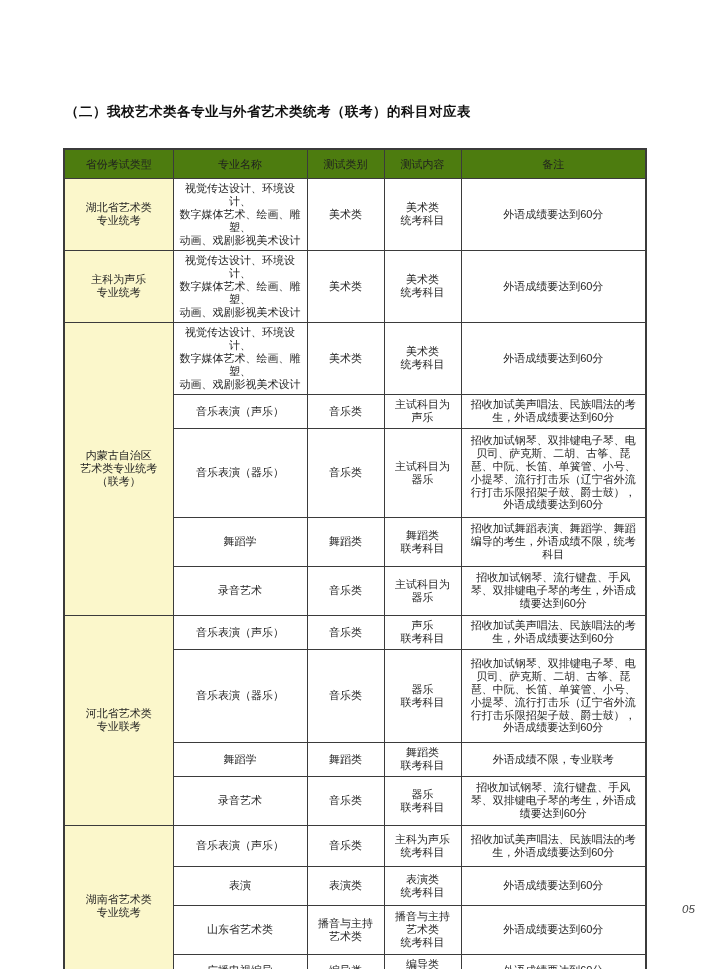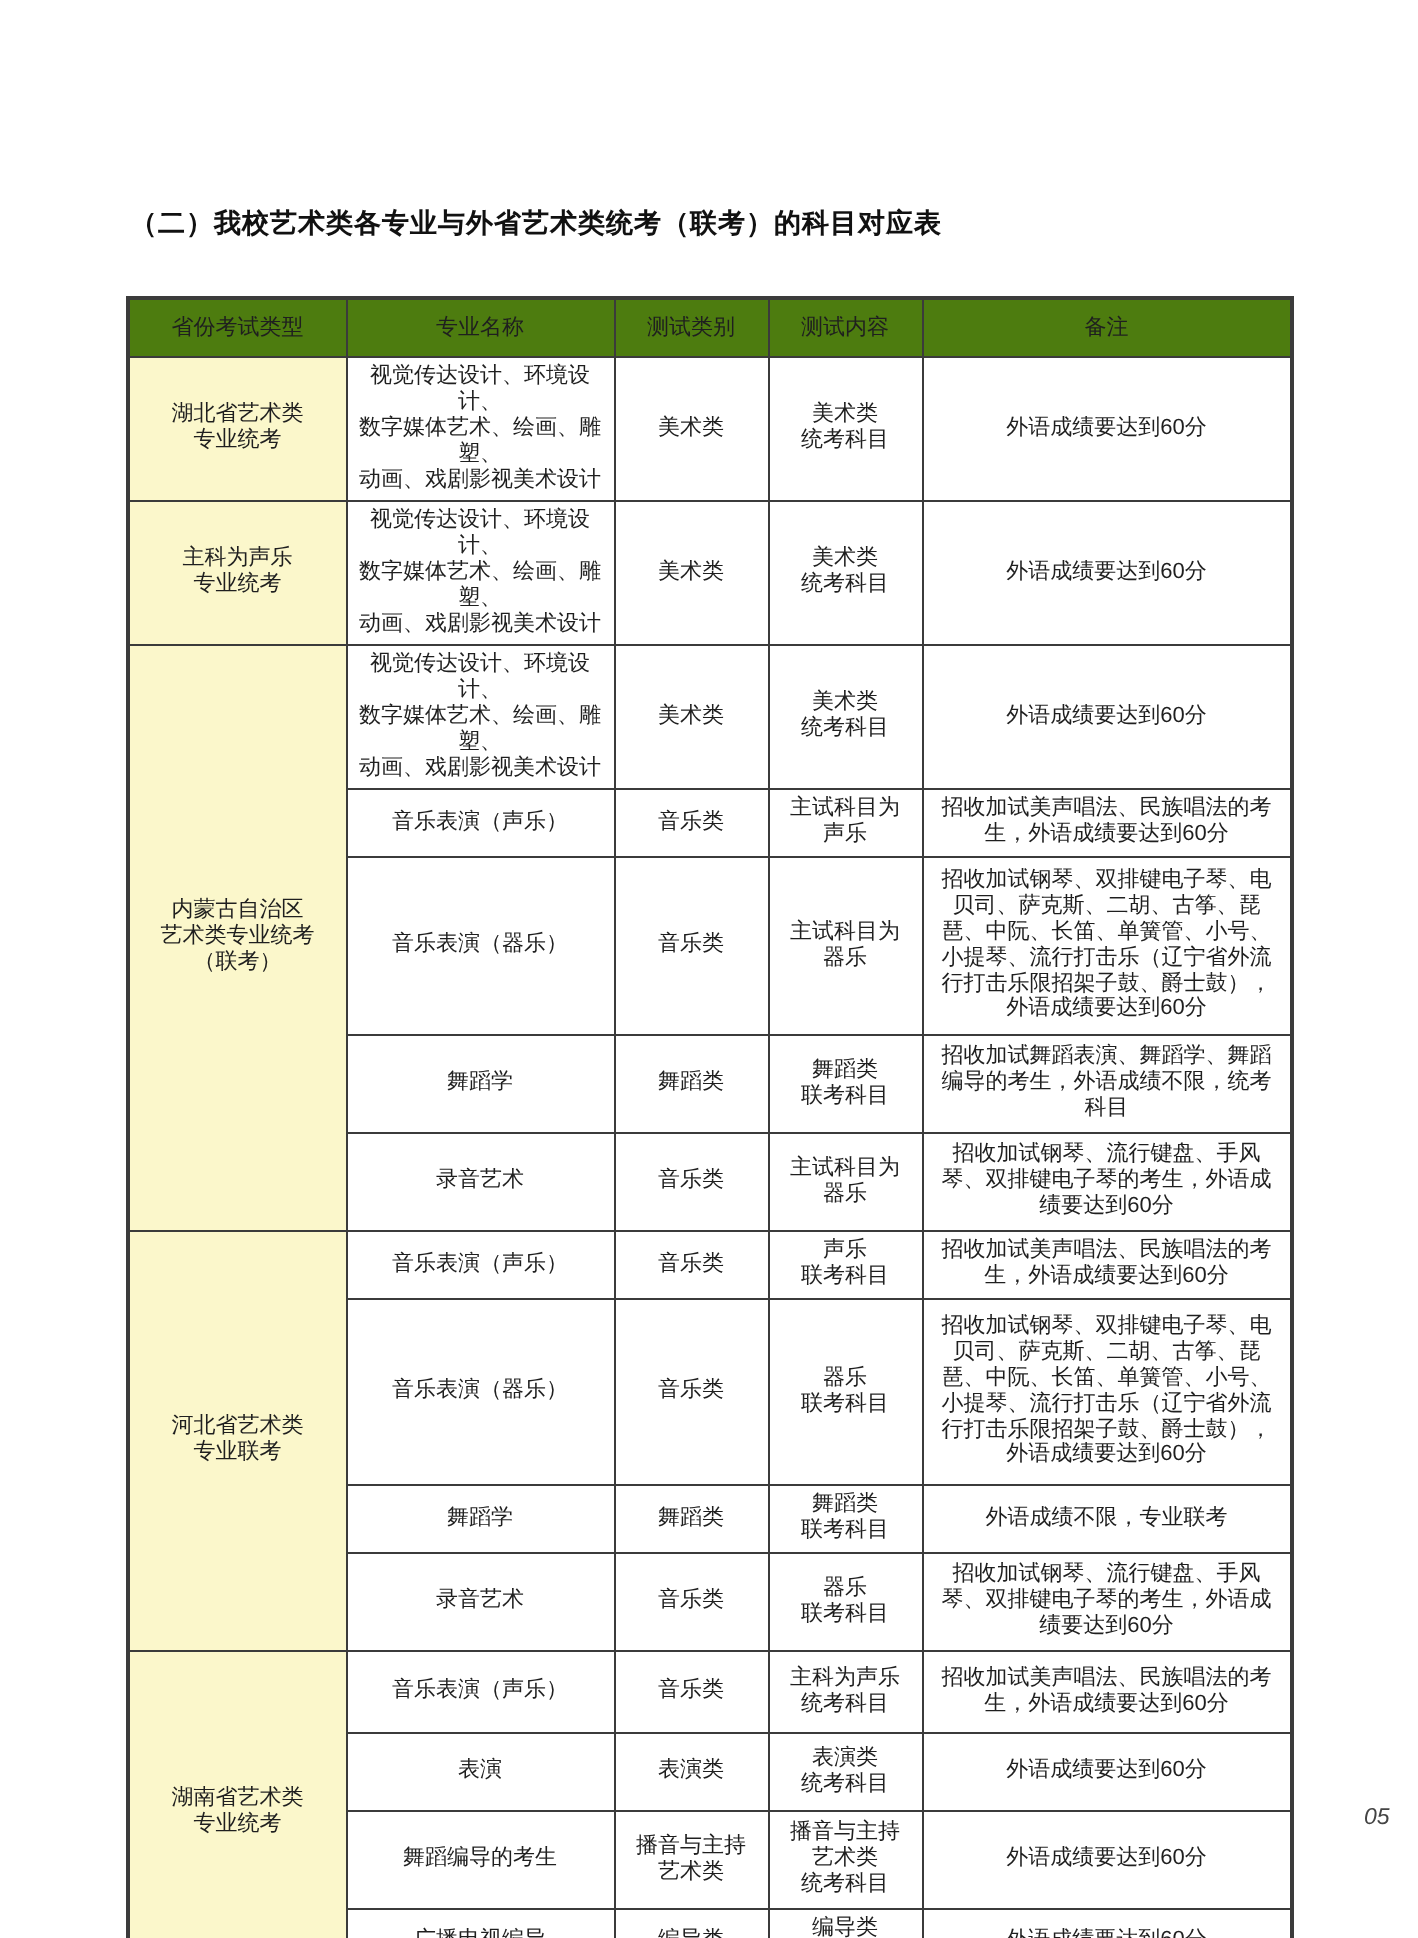--- a/index.html
+++ b/index.html
@@ -195,21 +195,21 @@
           <td class="remark">招收加试美声唱法、民族唱法的考生，外语成绩要达到60分</td>
         </tr>
         <tr style="height: 39px; padding-left: 12px;">
           <td class="major">表演</td>
           <td class="category">表演类</td>
           <td class="content">表演类
 统考科目</td>
           <td class="remark">外语成绩要达到60分</td>
         </tr>
         <tr style="height: 49px;">
-          <td class="major">舞蹈编导的考生</td>
+          <td class="major">山东省艺术类</td>
           <td class="category">播音与主持
 艺术类</td>
           <td class="content">播音与主持
 艺术类
 统考科目</td>
           <td class="remark">外语成绩要达到60分</td>
         </tr>
         <tr style="height: 28px;">
           <td class="major">广播电视编导</td>
           <td class="category">编导类</td>

